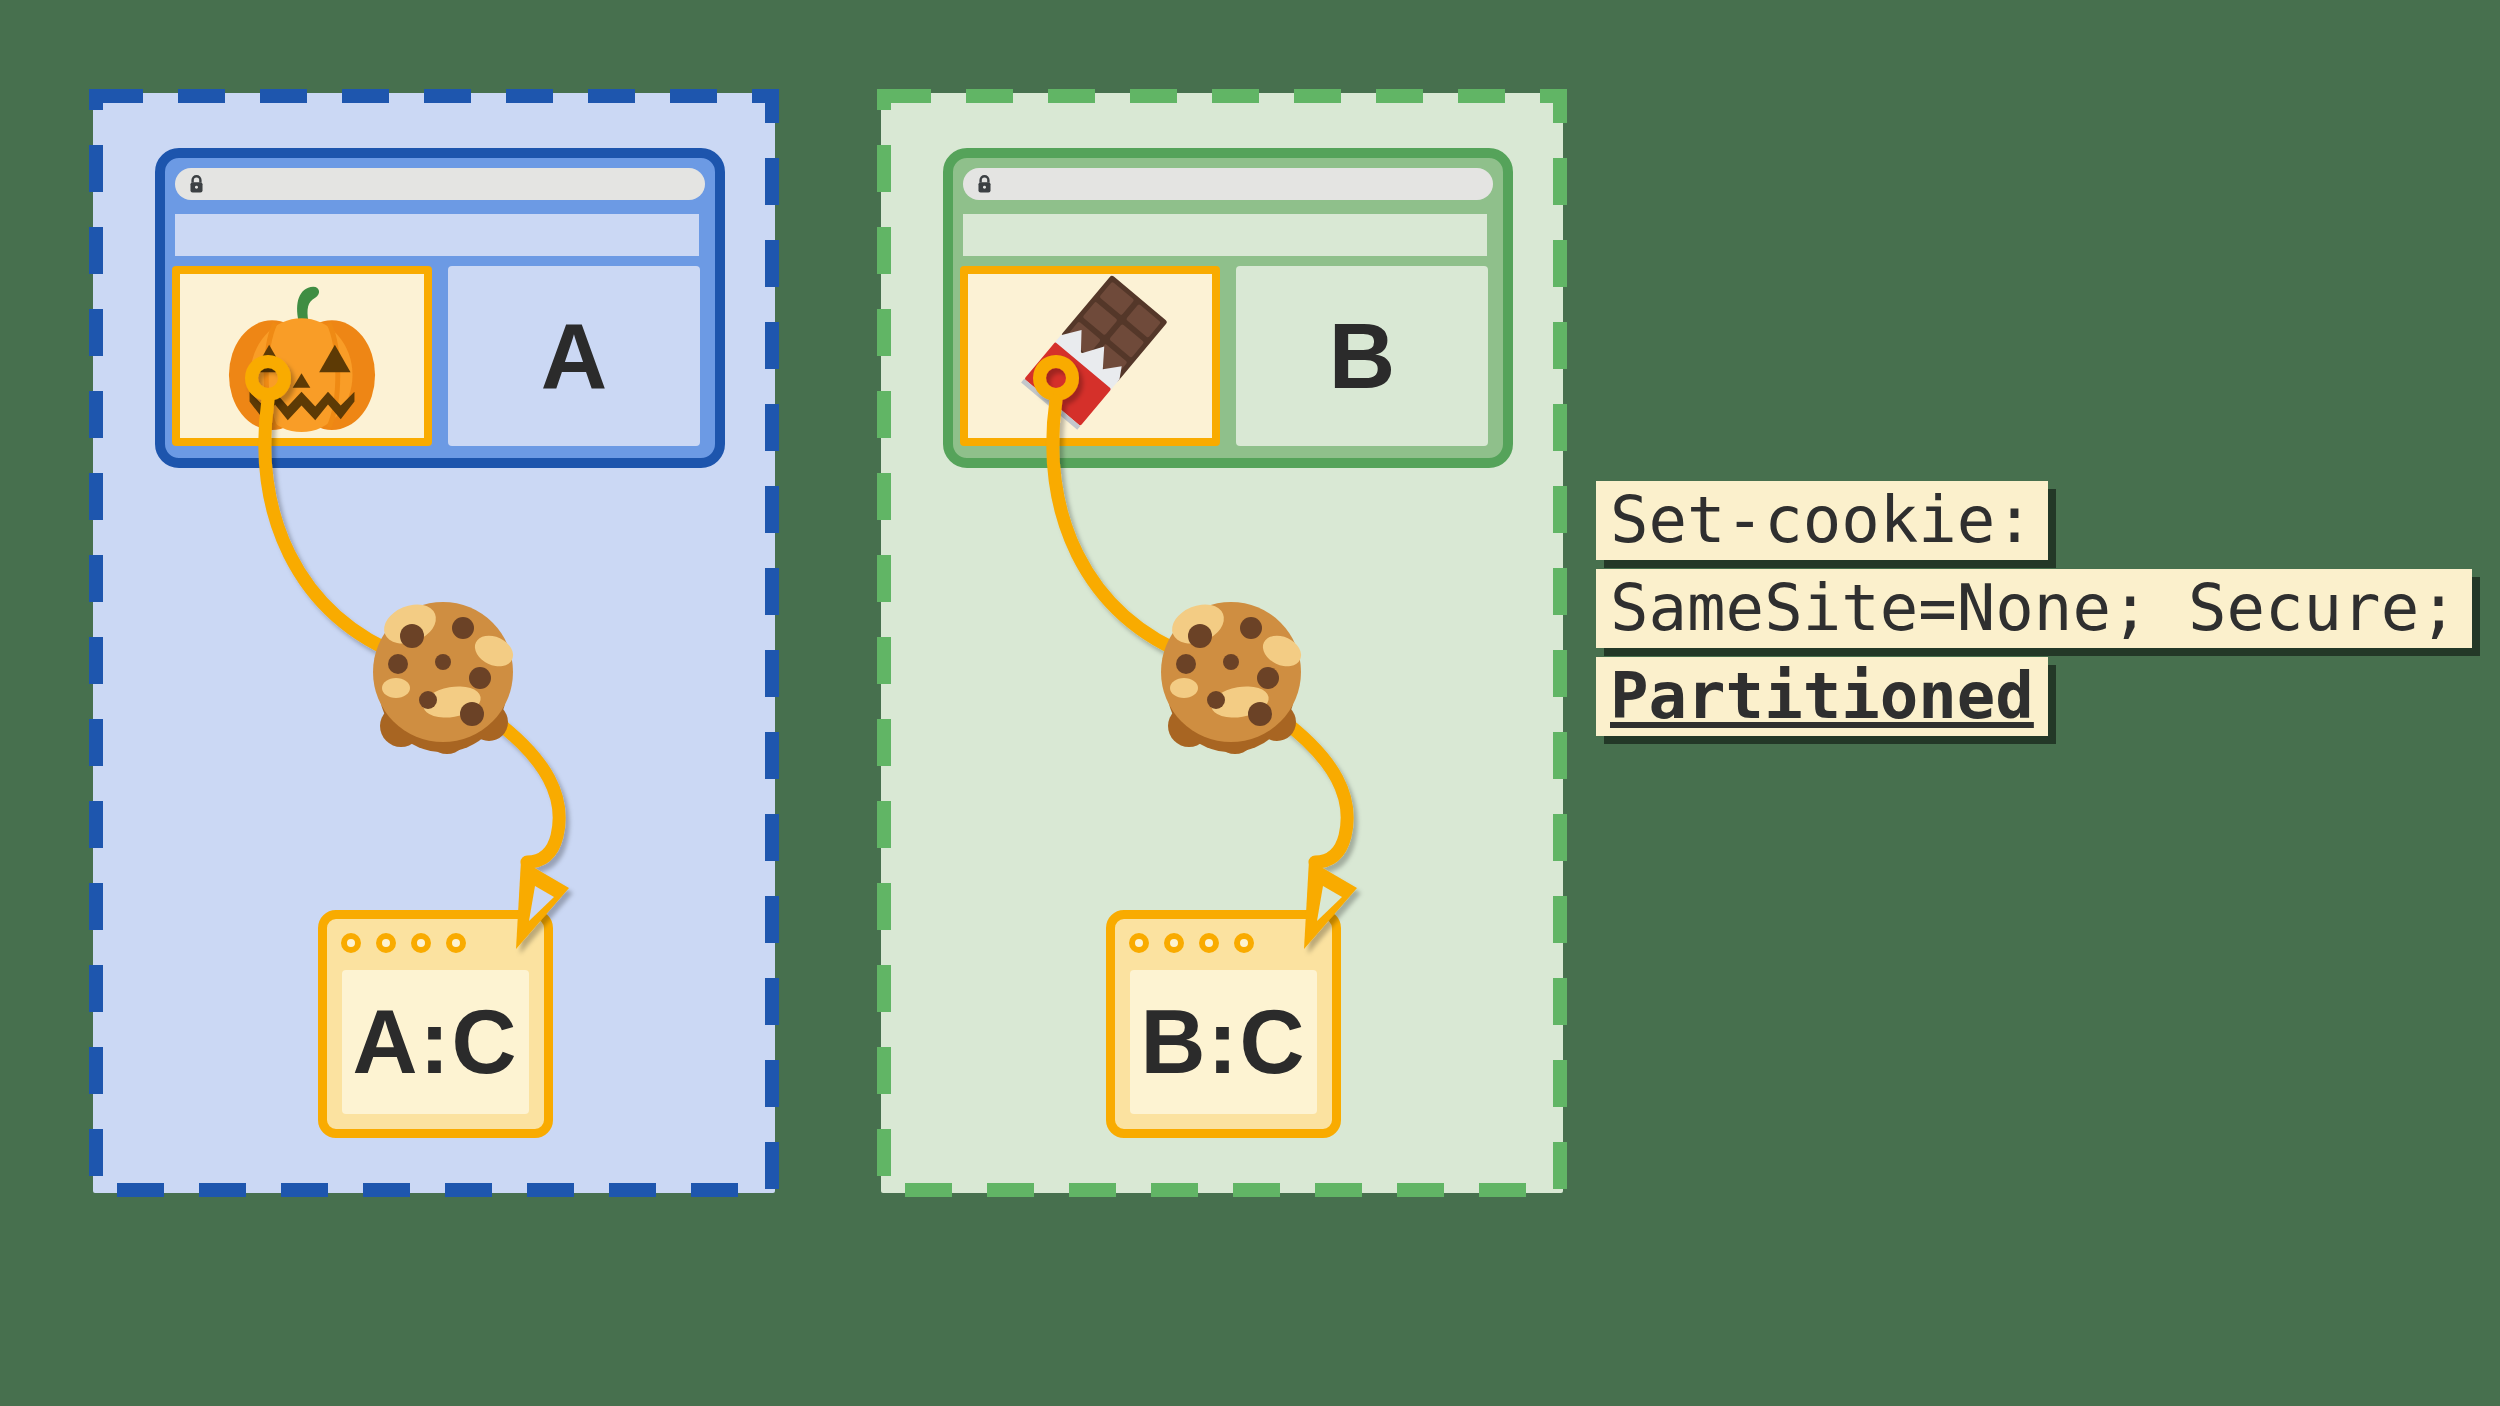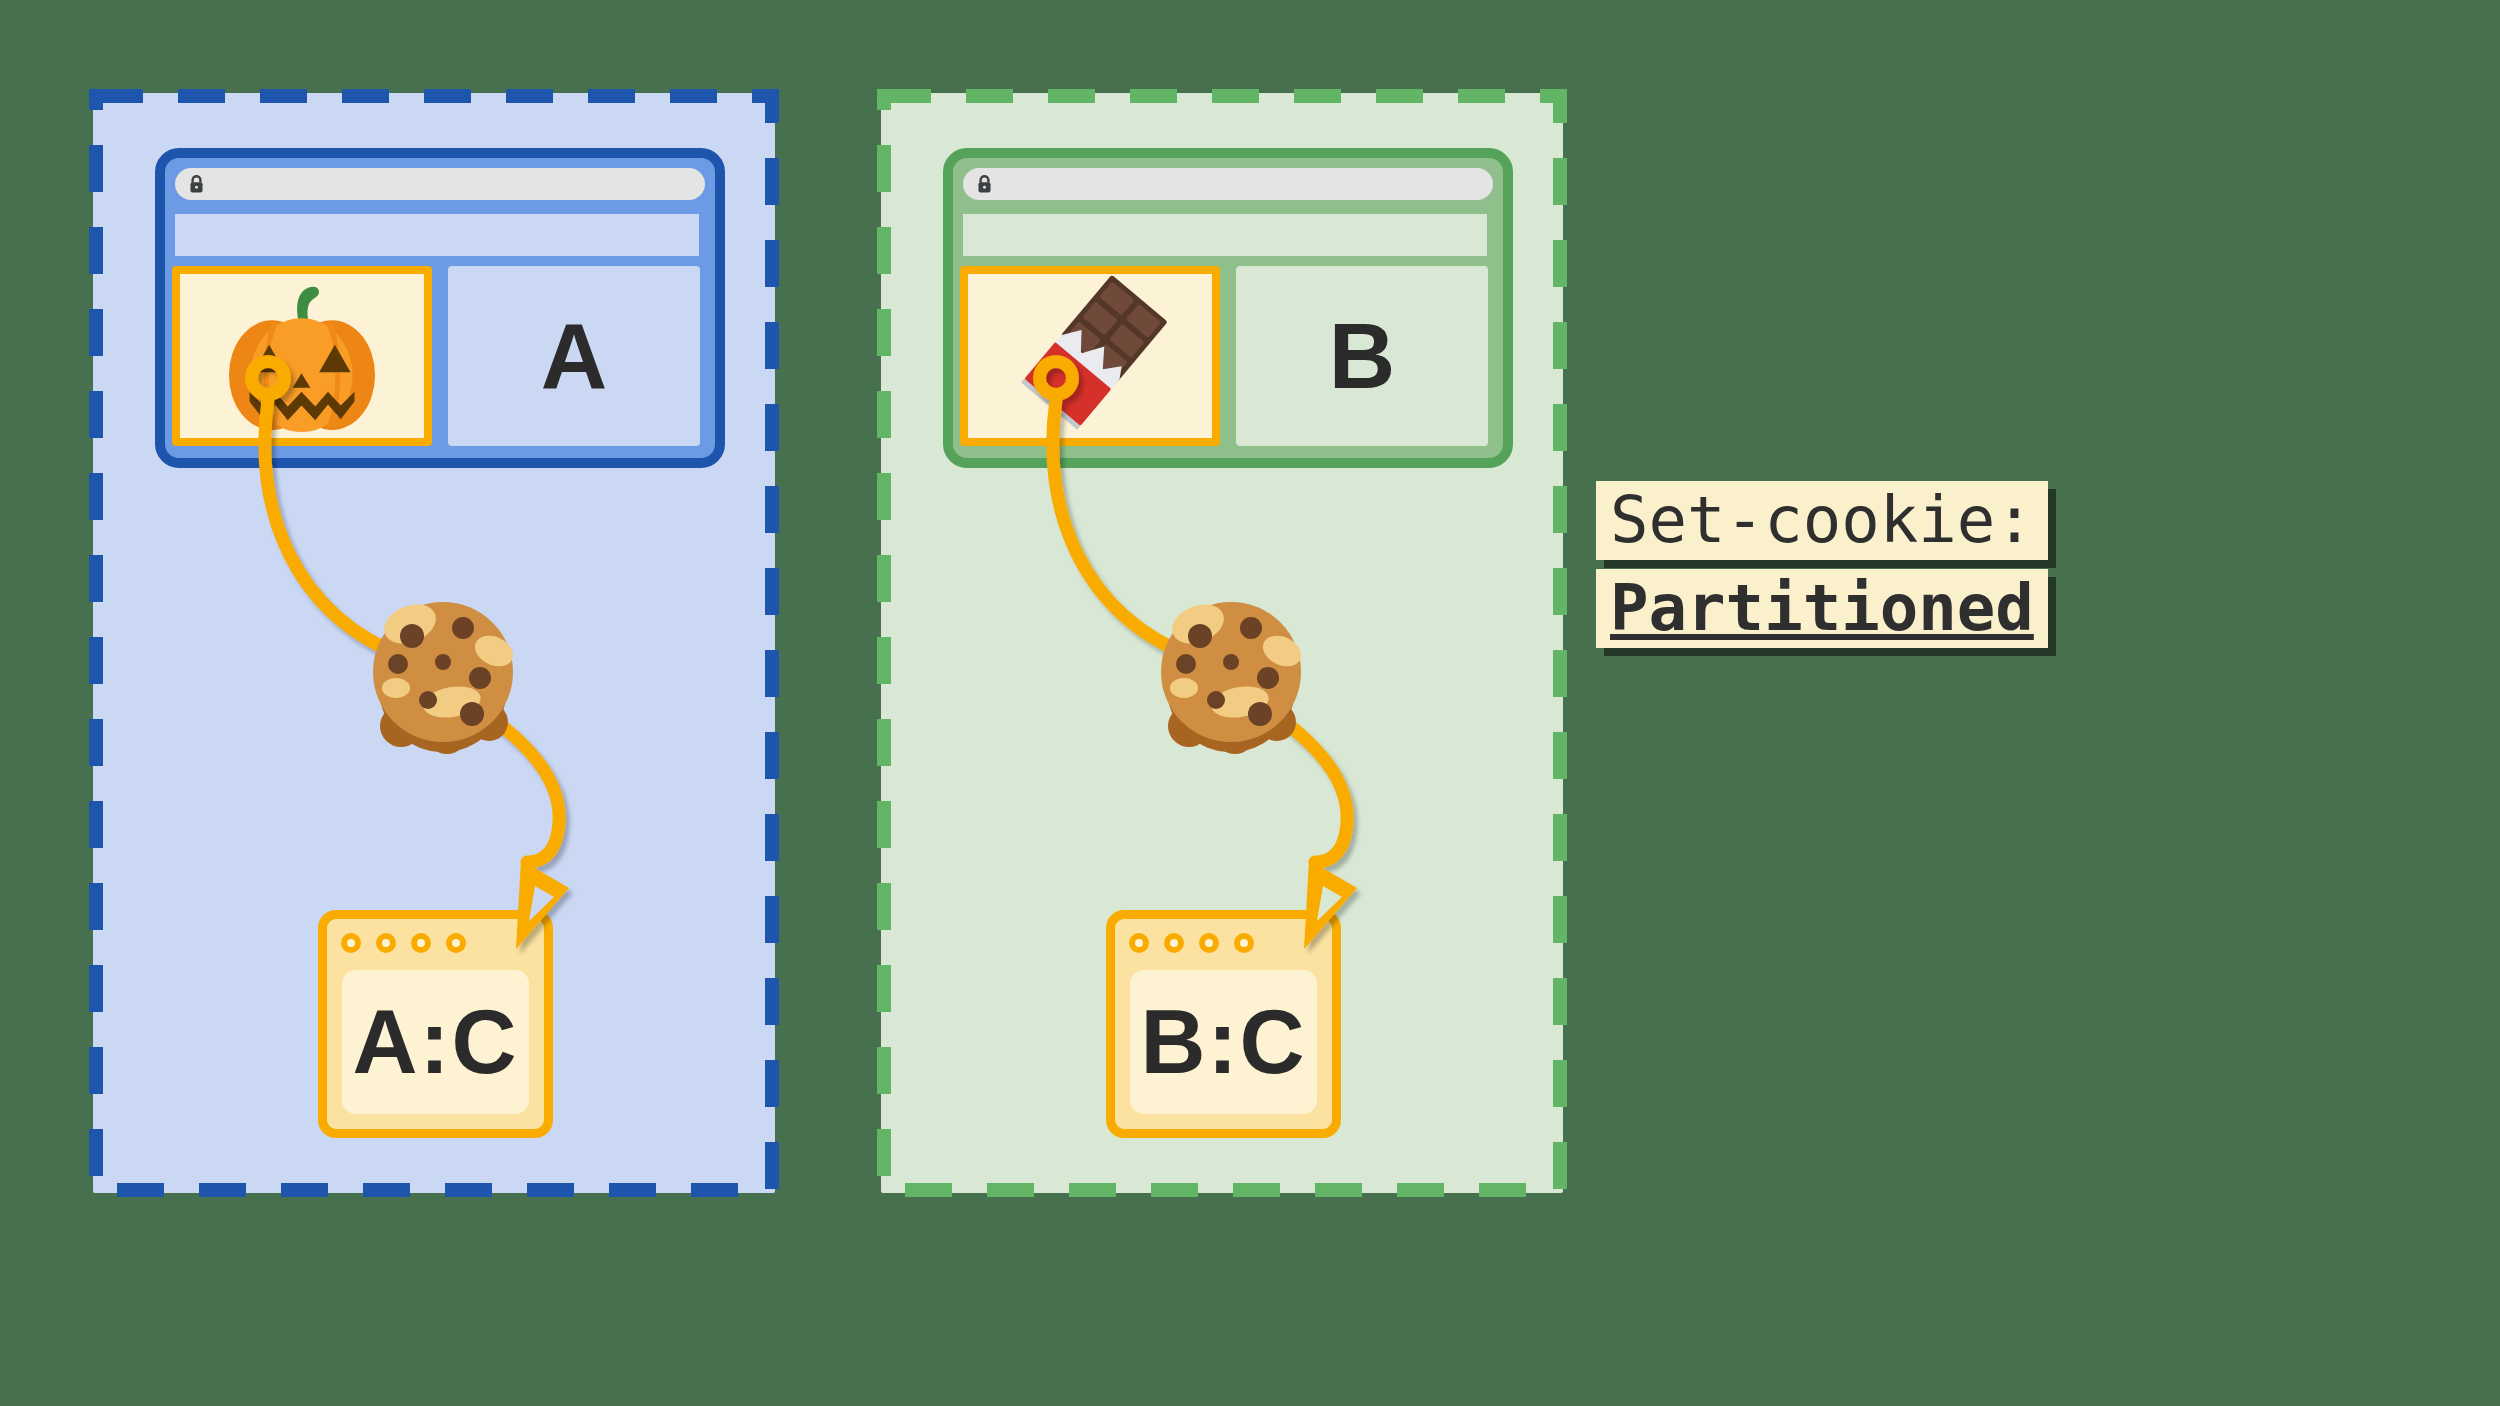--- a/index.html
+++ b/index.html
@@ -44,21 +44,21 @@
     position:absolute; left:229px; top:821px; width:217px; height:210px;
     border:9px solid #f9ab00; border-radius:18px; background:#fbe2a0;
   }
   .jar-dots { position:absolute; left:14px; top:14px; display:flex; gap:15px; }
   .jar-dot {
     width:8px; height:8px; border:6.5px solid #f9ab00; border-radius:50%;
     background:#fdf3d2;
   }
   .jar-inner {
     position:absolute; left:15px; right:15px; top:51px; bottom:15px;
-    background:#fdf3d2; border-radius:14px;
+    background:#fdf3d2; border-radius:4px;
     display:flex; align-items:center; justify-content:center;
   }
   .jar-label { font-size:90px; font-weight:bold; color:#2b2b2b; letter-spacing:2px; }
 
   
   .overlay { position:absolute; left:0; top:0; width:2500px; height:1406px; pointer-events:none; }
   .thread { fill:none; stroke:#f9ab00; stroke-width:13; stroke-linecap:round; }
   .arrow-fill { fill:#f9ab00; }
 
   
@@ -229,14 +229,15 @@
     <circle cx="480" cy="678" r="11" fill="#6b4226"></circle>
     <circle cx="398" cy="664" r="10" fill="#6b4226"></circle>
     <circle cx="428" cy="700" r="9" fill="#6b4226"></circle>
     <circle cx="472" cy="714" r="12" fill="#6b4226"></circle>
     <circle cx="443" cy="662" r="8" fill="#6b4226"></circle>
   </g>
 </svg>
 
 <div class="code">
   <div class="code-line">Set-cookie:</div>
+  <div class="code-line">SameSite=None; Secure;</div>
   <div class="code-line bold">Partitioned</div>
 </div>
 
 </body></html>

